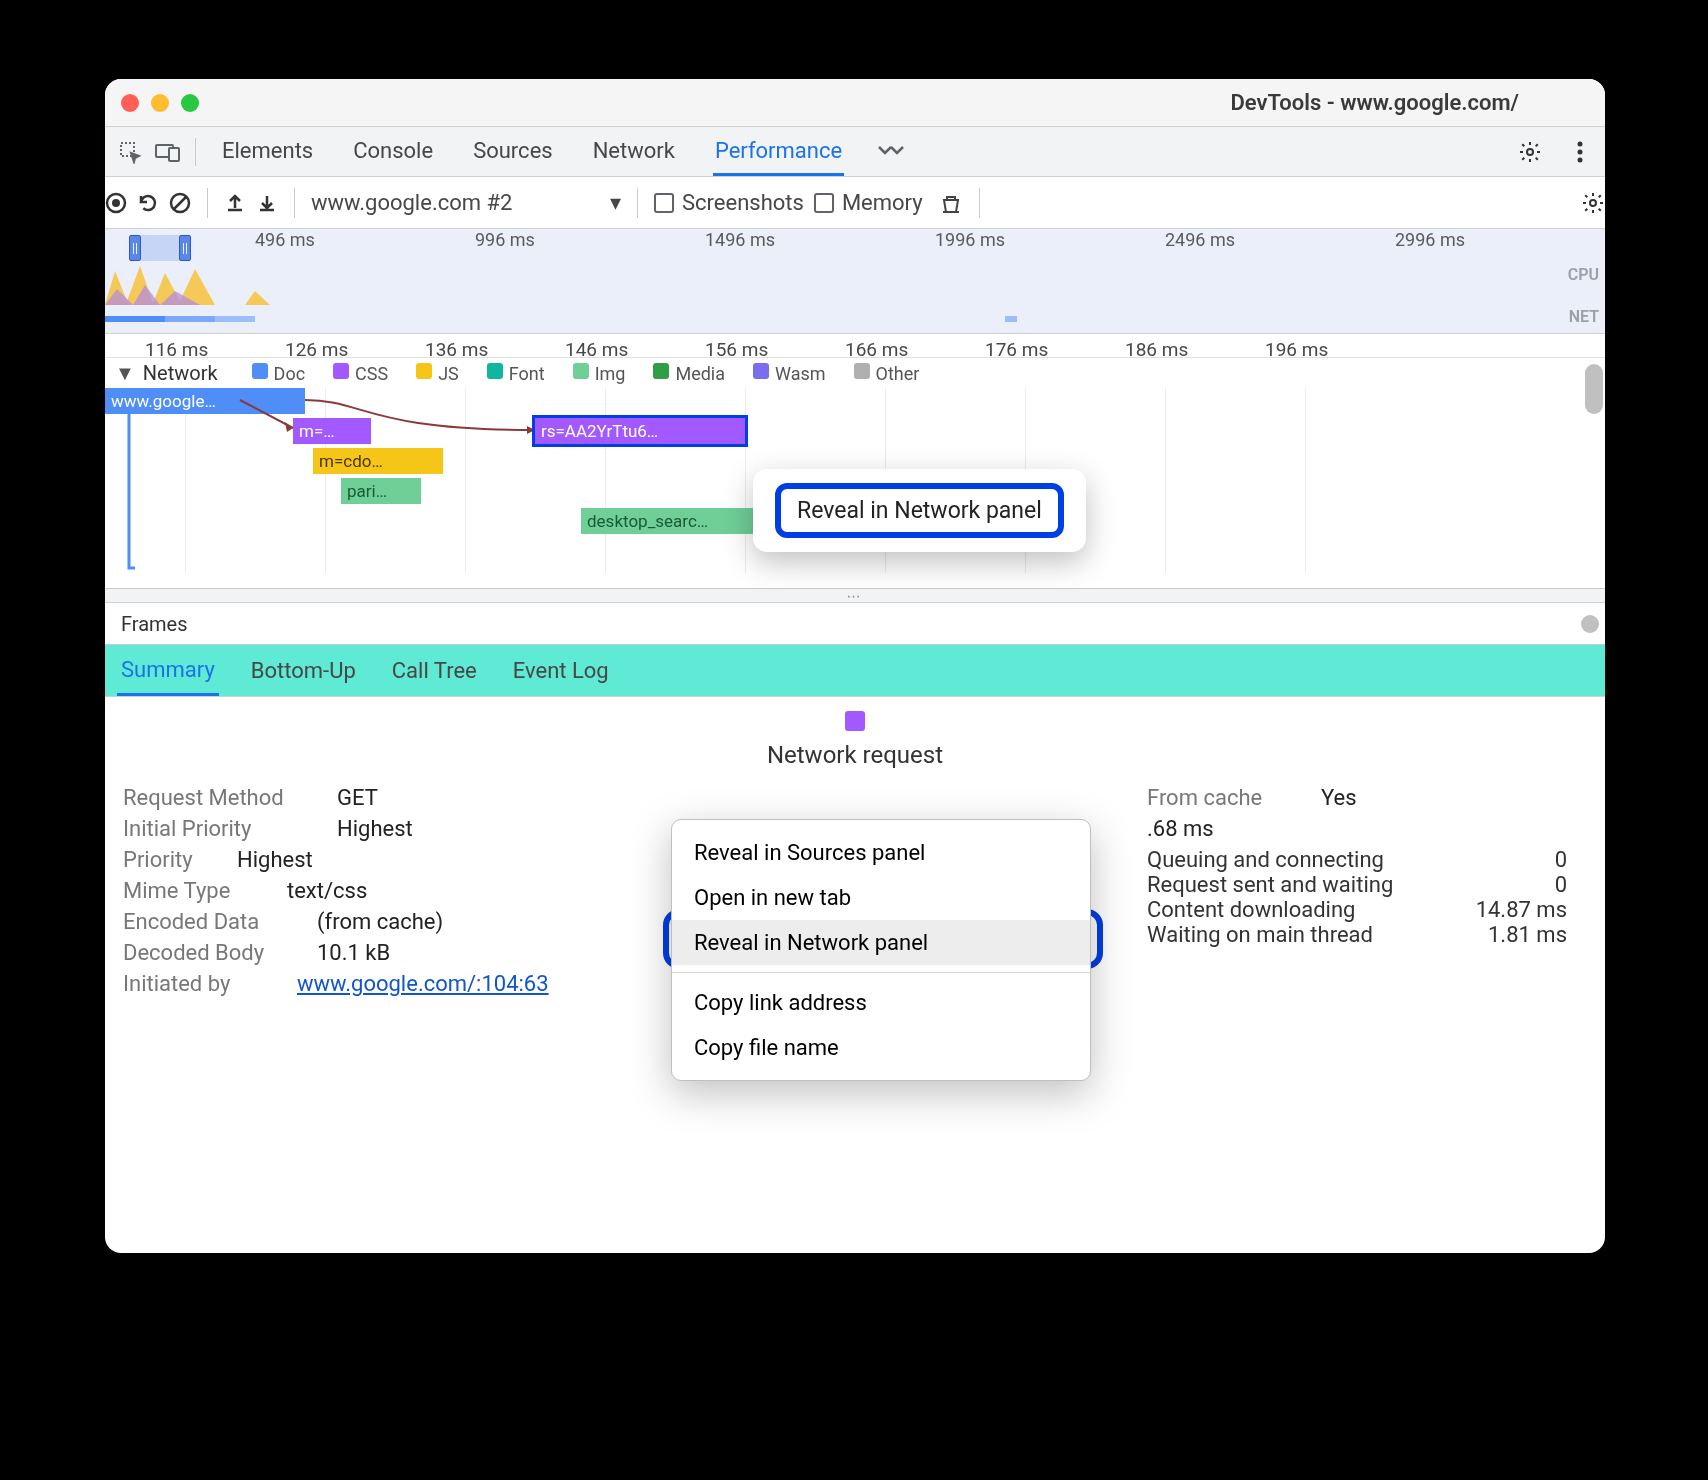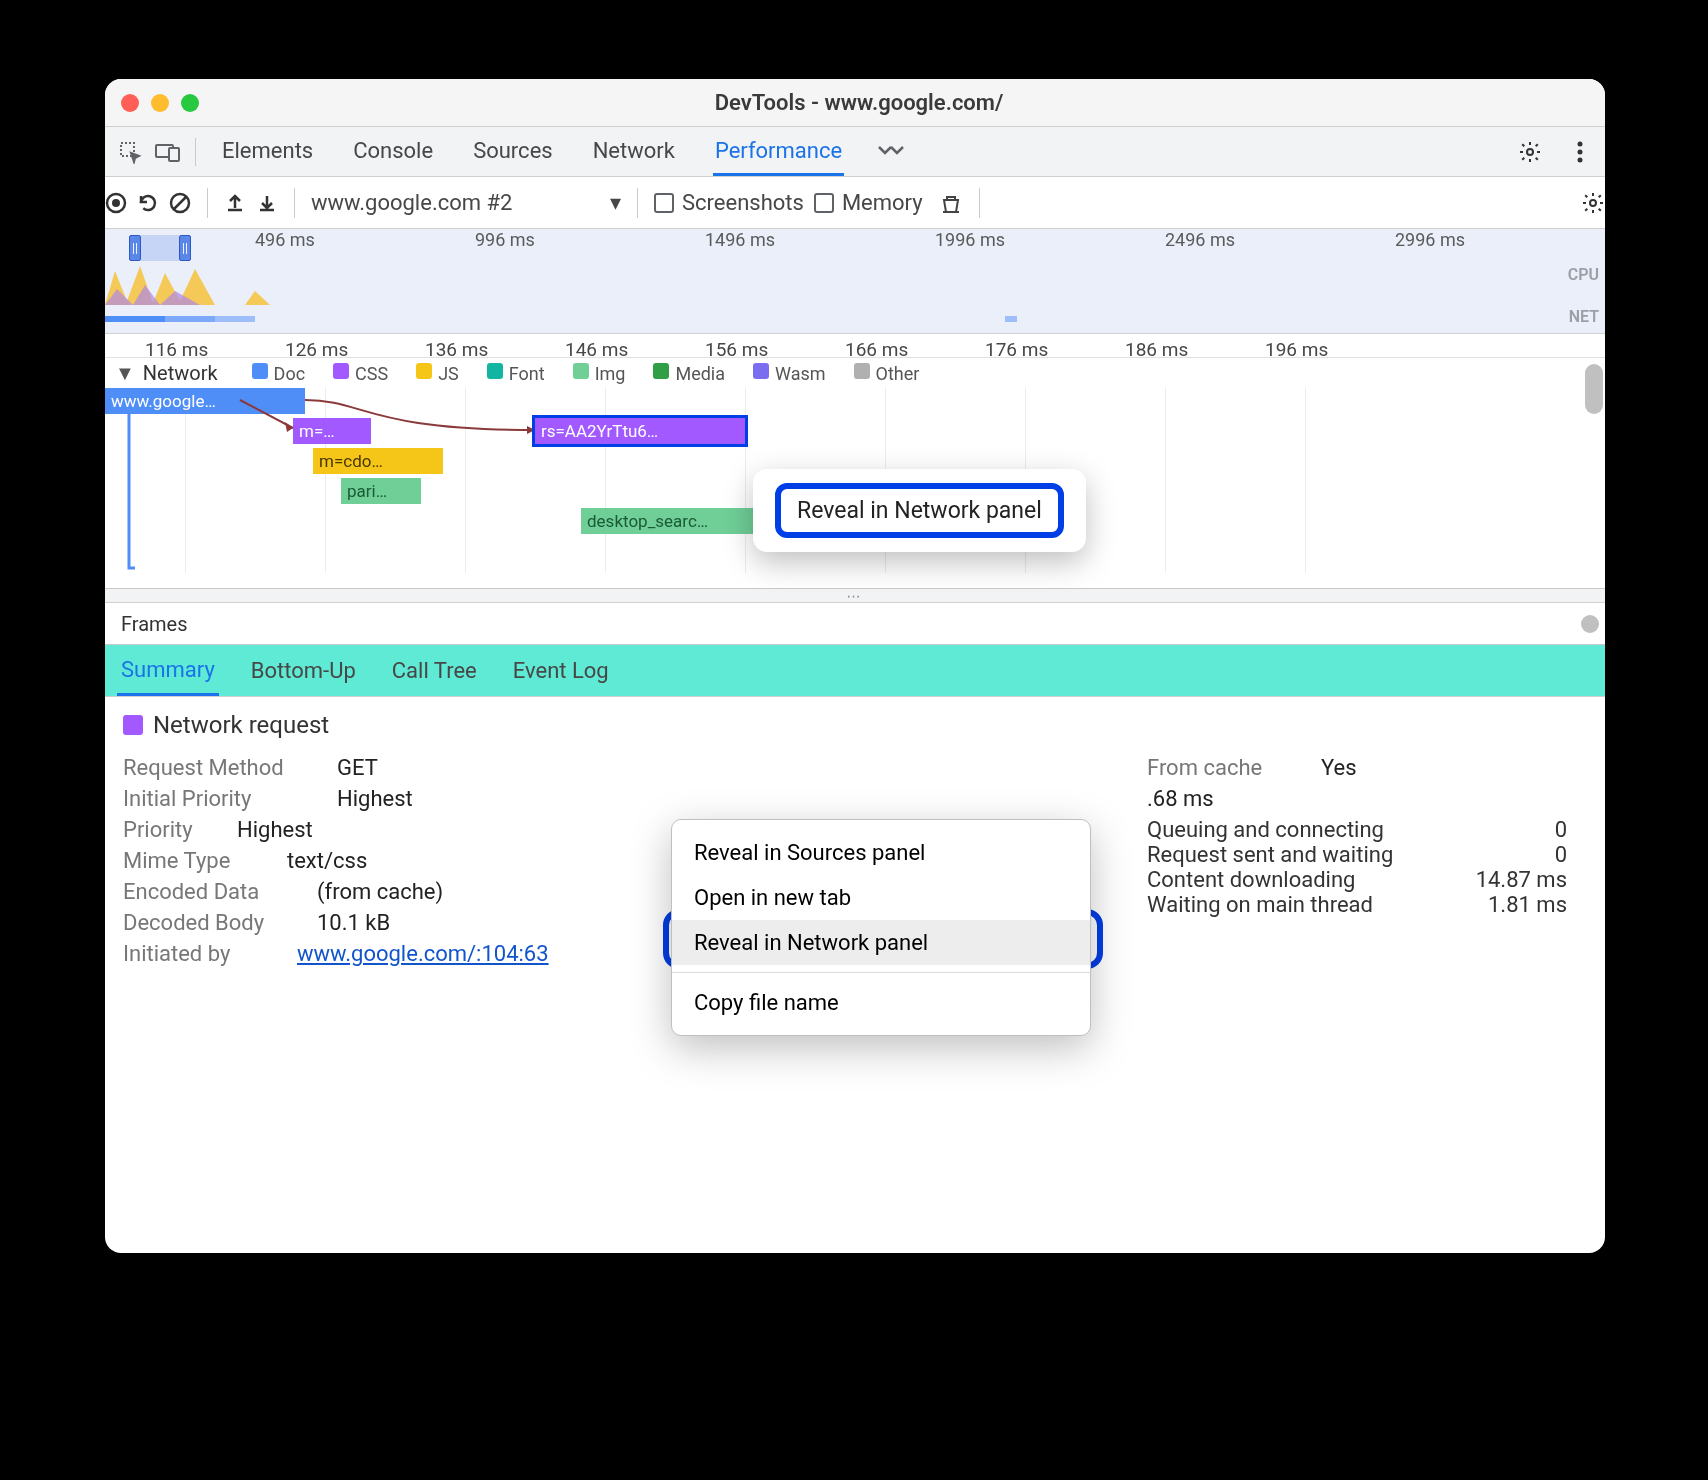--- a/index.html
+++ b/index.html
@@ -29,21 +29,21 @@
     align-items: center;
     padding: 0 16px;
   }
   .traffic-lights { display: flex; gap: 12px; }
   .tl { width: 18px; height: 18px; border-radius: 50%; }
   .tl.red { background: #ff5f57; }
   .tl.yellow { background: #febc2e; }
   .tl.green { background: #28c840; }
   .title-text {
     flex: 1;
-    text-align: center;
+    text-align: right;
     font-weight: 600;
     color: #3a3a3a;
     font-size: 22px;
     margin-right: 70px;
   }
 
   .tabbar {
     height: 50px;
     background: #f1f3f4;
     border-bottom: 1px solid #d0d0d0;
@@ -166,21 +166,21 @@
     display: flex; align-items: center; gap: 28px; padding: 0 12px;
     font-size: 22px; color: #474747;
   }
   .detail-tab { padding: 11px 4px; cursor: pointer; }
   .detail-tab.active { color: #1a73e8; border-bottom: 3px solid #1a73e8; }
 
   .details {
     padding: 14px 18px; font-size: 22px; color: #333;
   }
   .details-header {
-    display: flex; align-items: center; gap: 10px; font-size: 24px; margin-bottom: 10px;
+    display: flex; align-items: center; gap: 10px; font-size: 24px; margin-bottom: 10px; flex-direction: column;
   }
   .details-grid {
     display: flex; gap: 50px;
   }
   .details-left { flex: 0 0 auto; }
   .details-right { flex: 0 0 auto; margin-left: auto; }
   .kv { display: flex; gap: 14px; margin: 6px 0; align-items: baseline; }
   .kv .k { color: #777; min-width: 200px; }
   .kv .v { color: #222; }
   .kv .v.link { color: #1155cc; text-decoration: underline; }
@@ -523,17 +523,18 @@
 
   <div class="reveal-popover" style="left:648px; top:390px">
     <div class="reveal-popover-inner">Reveal in Network panel</div>
   </div>
 
   <div class="context-menu" style="left:566px; top:740px; width:420px">
     <div class="item">Reveal in Sources panel</div>
     <div class="item">Open in new tab</div>
     <div class="item highlighted">Reveal in Network panel</div>
     <div class="sep"></div>
+    <div class="item">Copy link address</div>
     <div class="item">Copy file name</div>
   </div>
   <div class="highlight-ring" style="left:558px; top:830px; width:440px; height:60px"></div>
 
 </div>
 
 </body></html>

